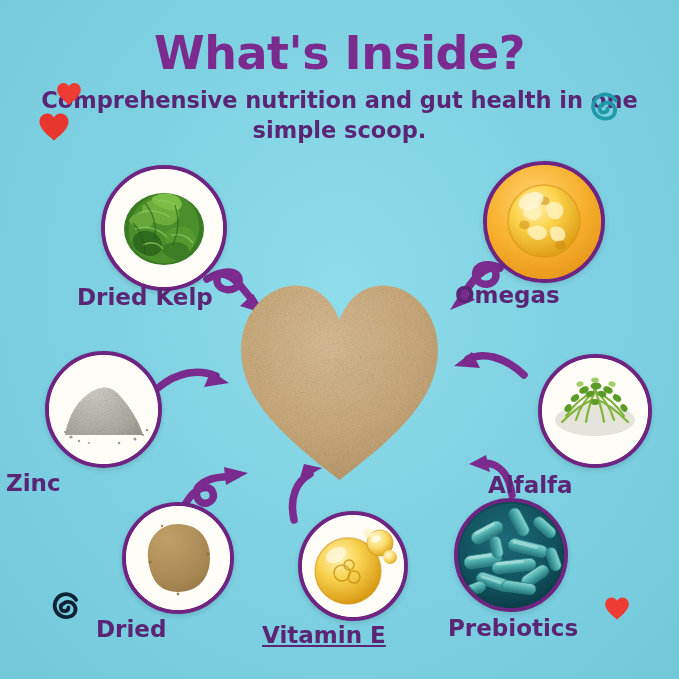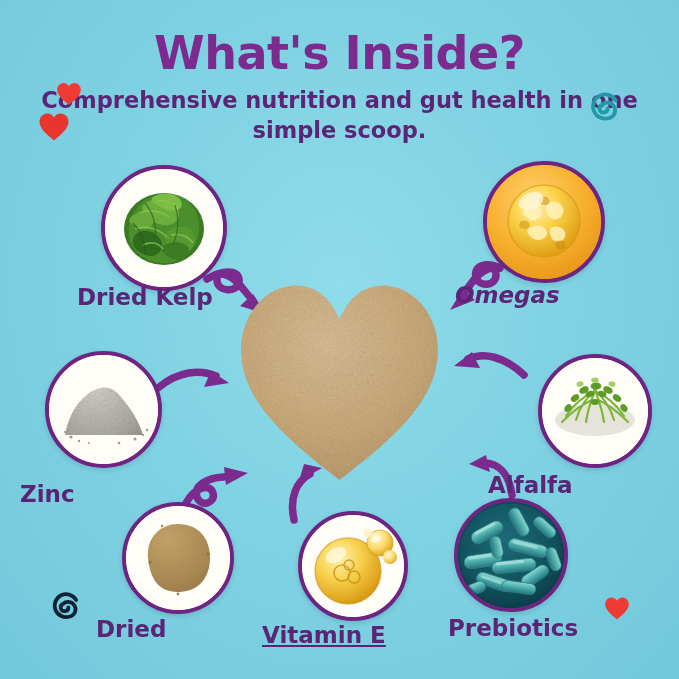--- a/index.html
+++ b/index.html
@@ -233,21 +233,21 @@
           <g fill="#c98a10" opacity=".5">
             <path d="M34 56 C40 54 44 58 42 62 C40 66 32 64 32 60 Z"></path>
             <path d="M54 32 C60 30 64 34 62 38 C60 42 52 40 52 36 Z"></path>
             <path d="M70 76 C76 74 80 78 78 82 C76 86 68 84 68 80 Z"></path>
           </g>
           <ellipse cx="44" cy="36" rx="13" ry="8" fill="#fff8dd" opacity=".75" transform="rotate(-22 44 36)"></ellipse>
           <circle cx="57" cy="56" r="36" fill="none" stroke="#d99212" stroke-width="1.6" opacity=".6"></circle>
         </svg>
       </div>
     </div>
-    <div class="caption" style="left:455px;top:282px;width:180px;font-style:italic;">Omegas</div>
+    <div class="caption" style="left:455px;top:282px;width:180px;">Omegas</div>
   </div>
 
   <div class="node">
     <div class="bubble" style="left:45px;top:351px;width:117px;height:117px;">
       <div class="art">
         <svg width="109" height="109" viewBox="0 0 109 109">
           <defs>
             <filter id="zincGrain">
               <feTurbulence type="fractalNoise" baseFrequency="0.9" numOctaves="4" seed="3" result="zn"></feTurbulence>
               <feColorMatrix in="zn" type="saturate" values="0"></feColorMatrix>
@@ -276,21 +276,21 @@
             <circle cx="86" cy="84" r="1.5"></circle>
               <circle cx="94" cy="80" r="1.1"></circle>
             <circle cx="16" cy="77" r="1.1"></circle>
               <circle cx="98" cy="75" r="1.2"></circle>
             <circle cx="40" cy="88" r="1.0"></circle>
               <circle cx="70" cy="88" r="1.3"></circle>
           </g>
         </svg>
       </div>
     </div>
-    <div class="caption" style="left:20px;top:470px;width:166px;margin-top:11px;">Zinc</div>
+    <div class="caption" style="left:6px;top:470px;width:166px;">Zinc</div>
   </div>
 
   <div class="node">
     <div class="bubble" style="left:538px;top:354px;width:114px;height:114px;">
       <div class="art">
         <svg width="106" height="106" viewBox="0 0 106 106">
           <rect width="106" height="106" fill="#fffdf8"></rect>
           <ellipse cx="53" cy="62" rx="40" ry="16" fill="#cfcfc4" opacity=".55"></ellipse>
           <g stroke="#e8e6c8" stroke-width="1.3" fill="none" opacity=".9">
             <path d="M18 62 C28 54 38 48 52 44"></path>

